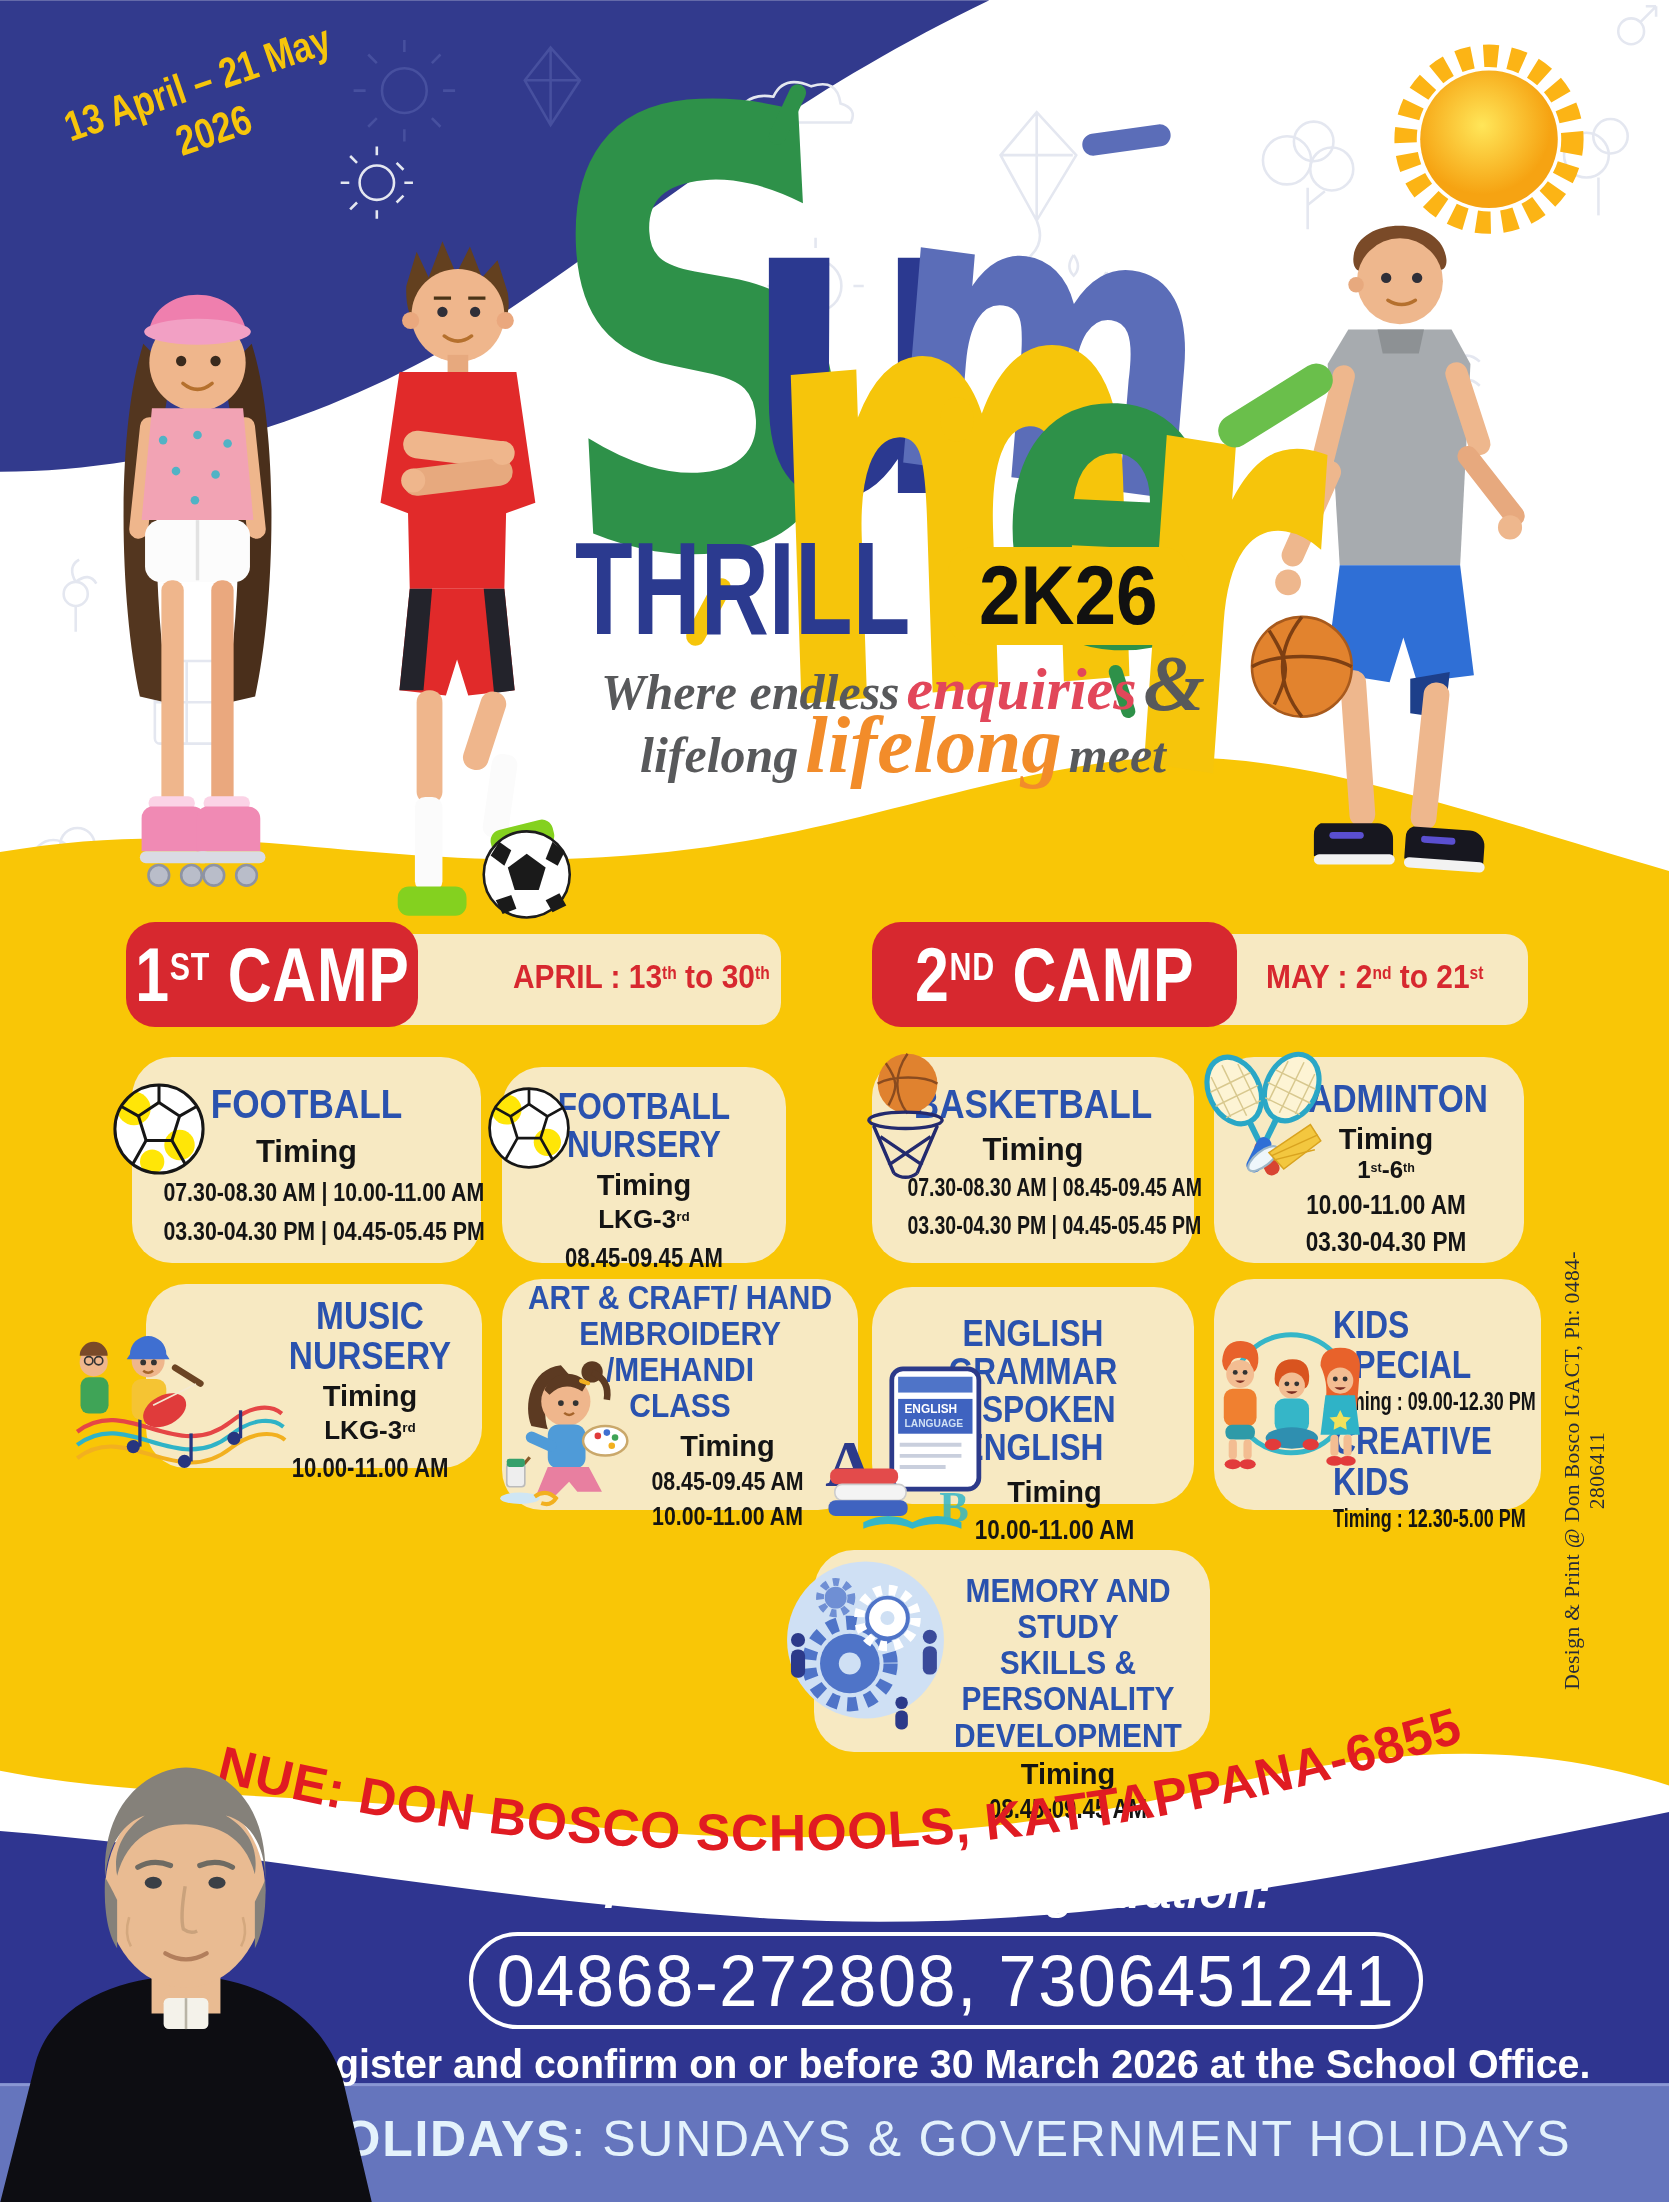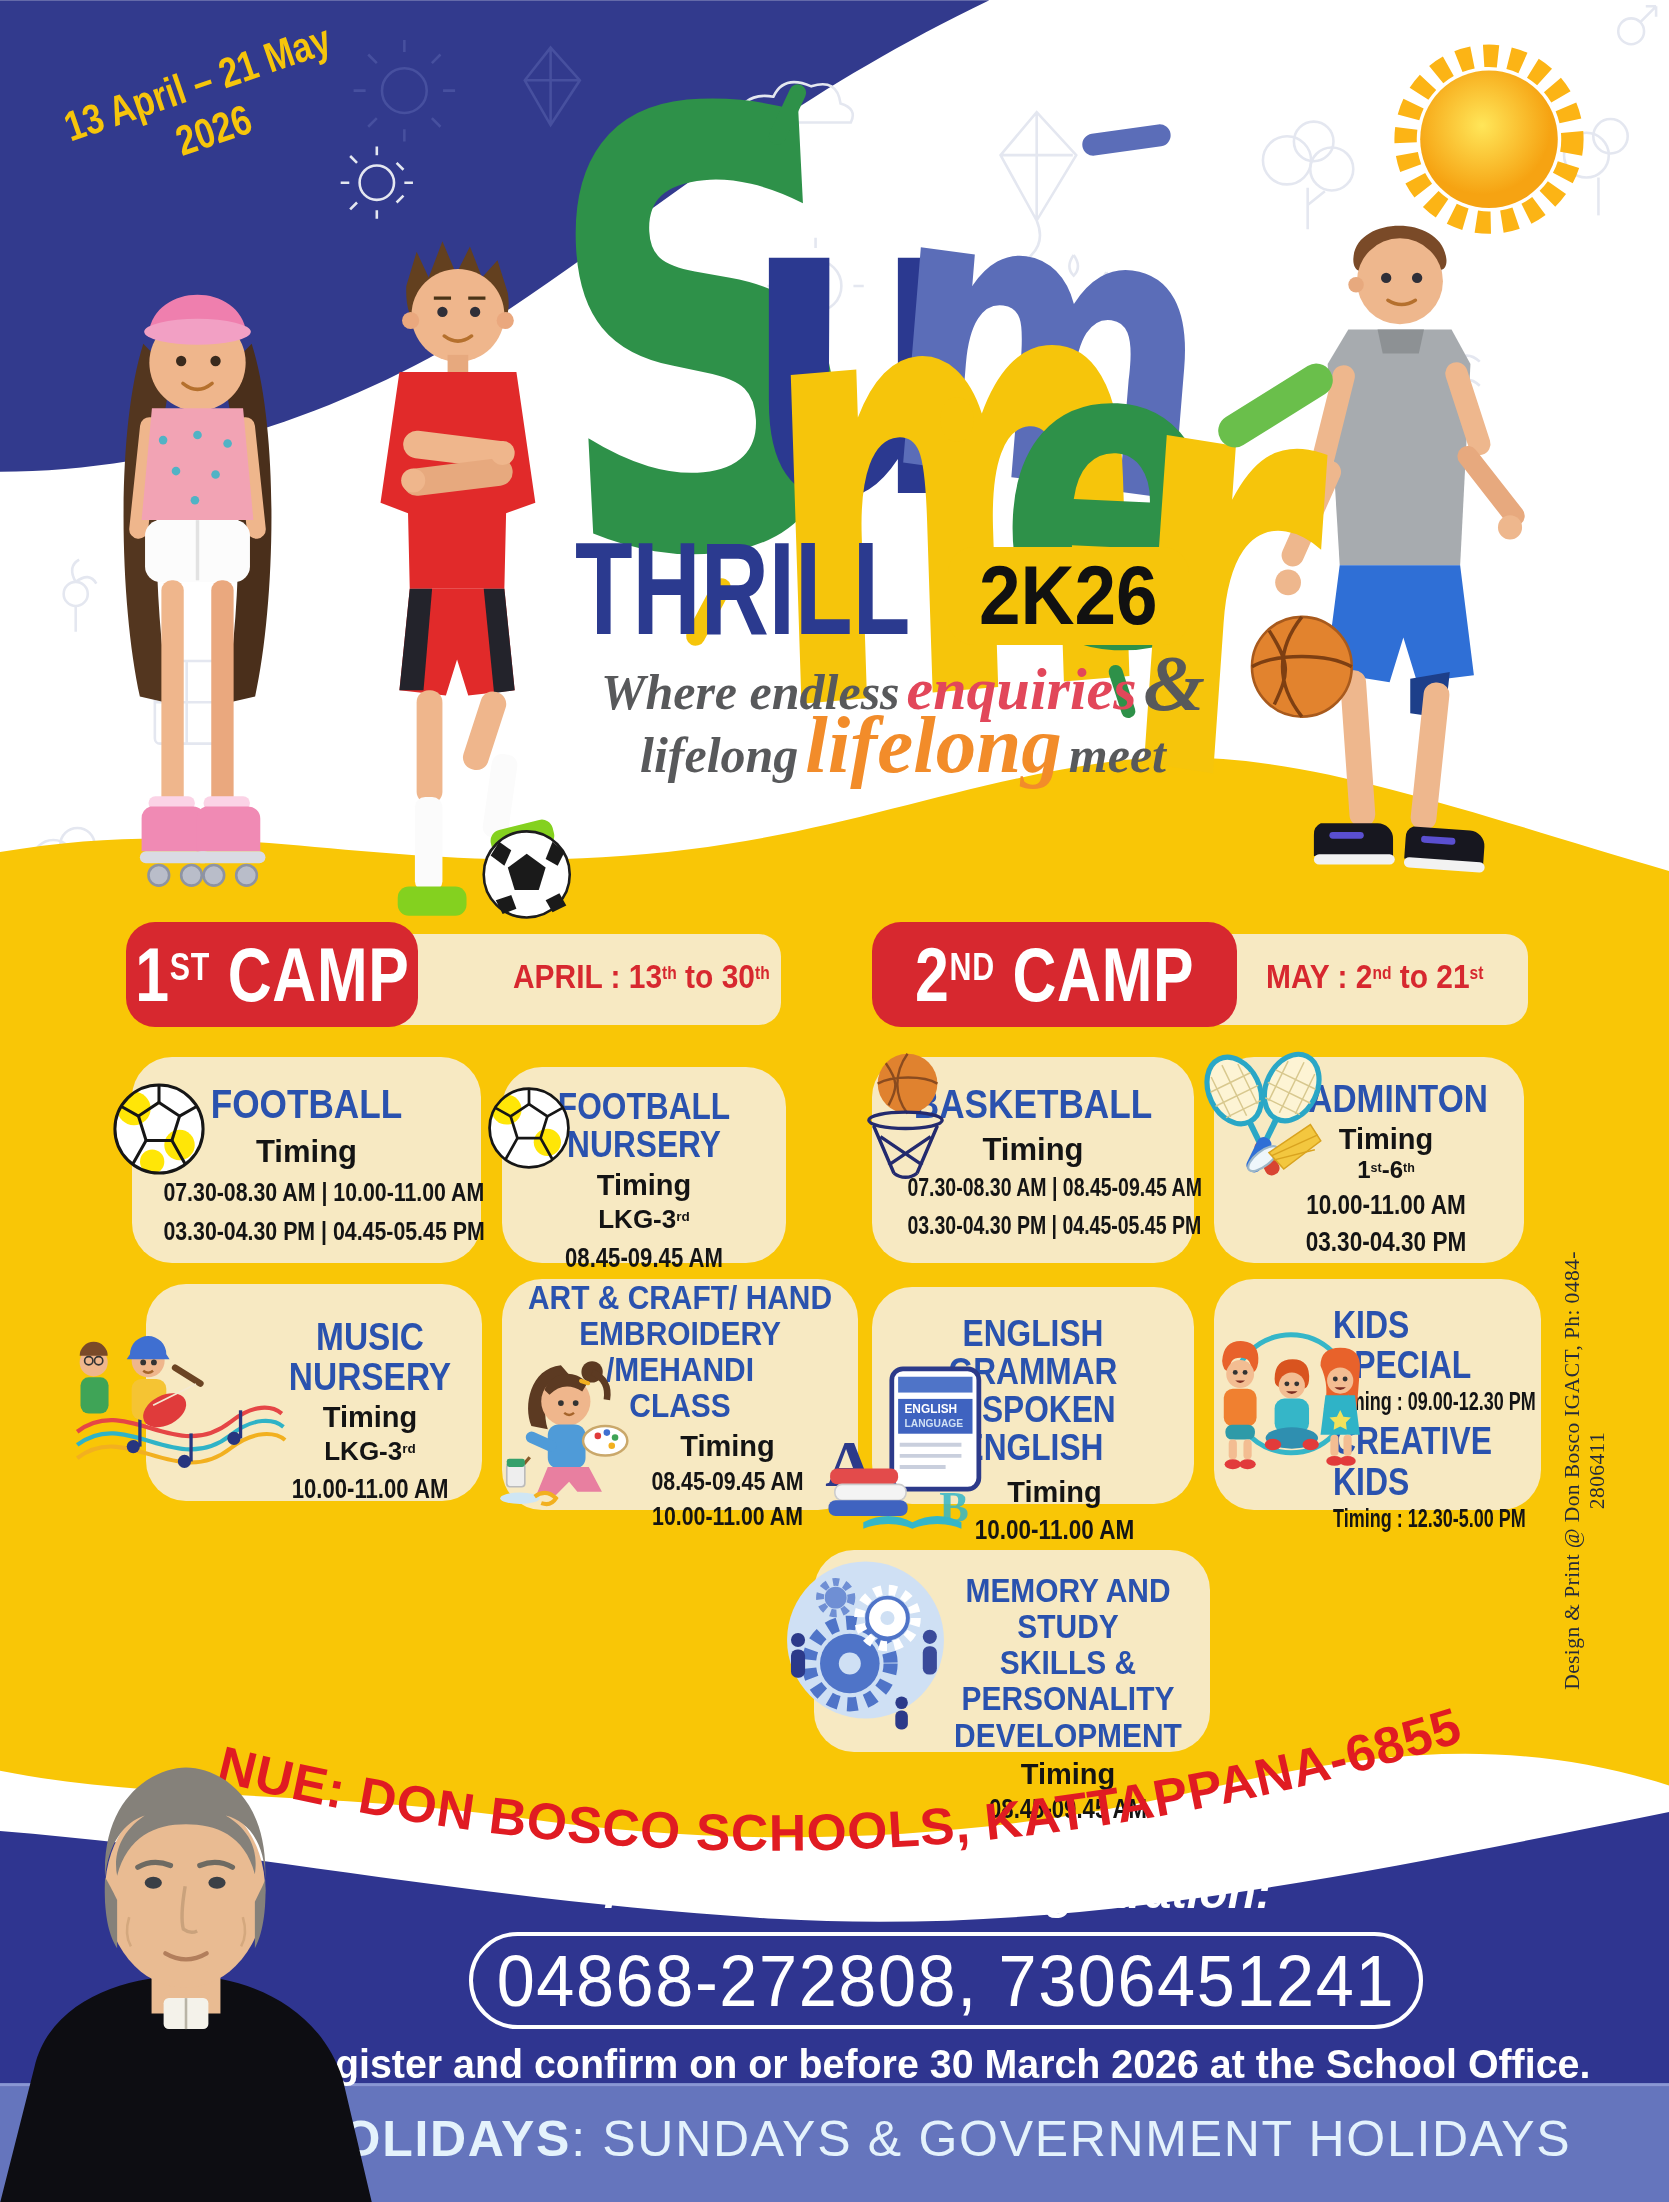--- a/index.html
+++ b/index.html
@@ -272,21 +272,21 @@
 </div>
 
 <div class="card" style="left:1214px;top:1057px;width:310px;height:206px;padding-top:22.4px;padding-left:34px">
   <div class="ct" style="font-size:38px">BADMINTON</div>
   <div class="tm" style="font-size:29px;margin-top:3.4px">Timing</div>
   <div class="tm" style="font-size:24px"><span>1</span><span class="sup">st</span><span>-6</span><span class="sup">th</span></div>
   <div class="tline" style="font-size:27.5px;margin-top:5.2px">10.00-11.00 AM</div>
   <div class="tline" style="font-size:27.5px;margin-top:5.2px">03.30-04.30 PM</div>
 </div>
 
-<div class="card" style="left:146px;top:1284px;width:336px;height:217px;padding-top:33px;padding-left:112px">
+<div class="card" style="left:146px;top:1284px;width:336px;height:184px;padding-top:12px;padding-left:112px">
   <div class="ct" style="font-size:38px">MUSIC
 NURSERY</div>
   <div class="tm" style="font-size:29px;margin-top:3.4px">Timing</div>
   <div class="tm" style="font-size:26px;margin-top:1.7px"><span>LKG-3</span><span class="sup">rd</span></div>
   <div class="tline" style="font-size:27px;margin-top:6.9px">10.00-11.00 AM</div>
 </div>
 
 <div class="card" style="left:502px;top:1279px;width:356px;height:231px;">
   <div class="ct" style="font-size:34px">ART &amp; CRAFT/ HAND
 EMBROIDERY /MEHANDI

